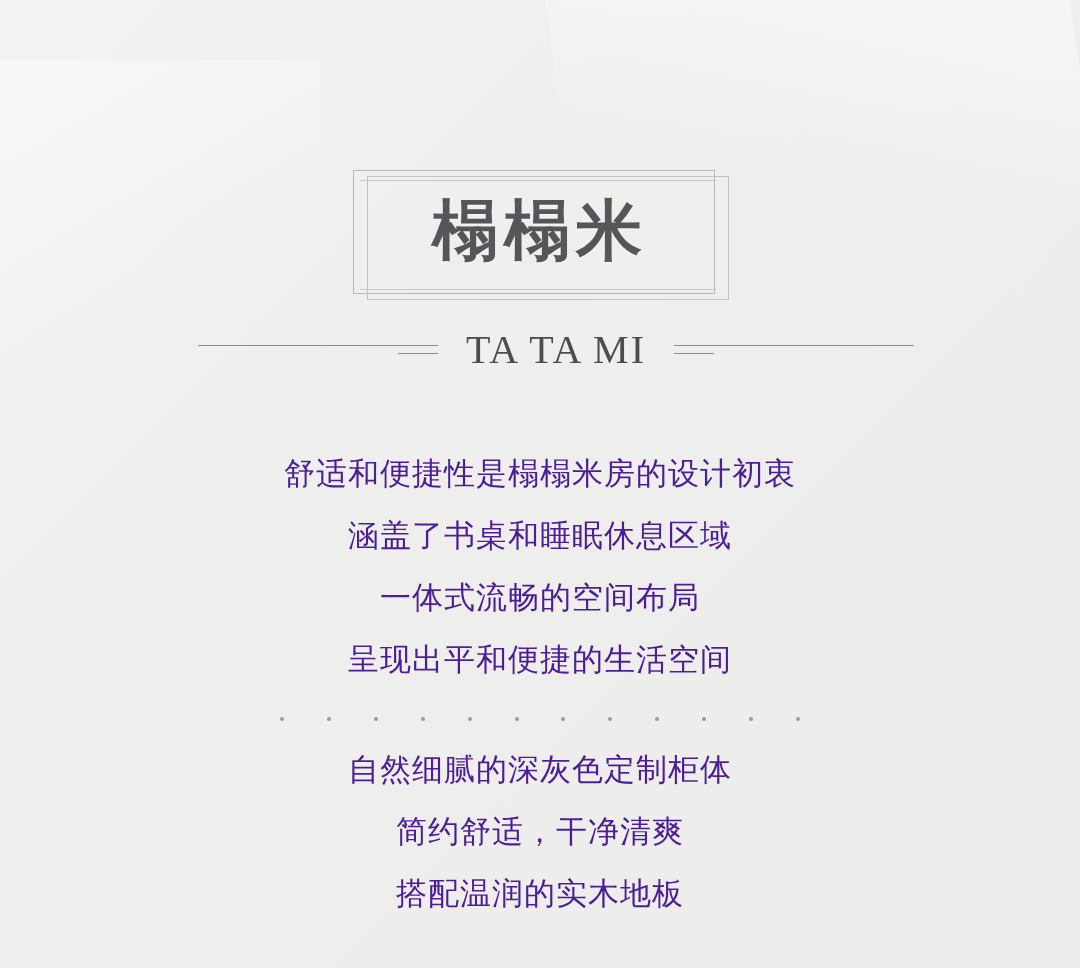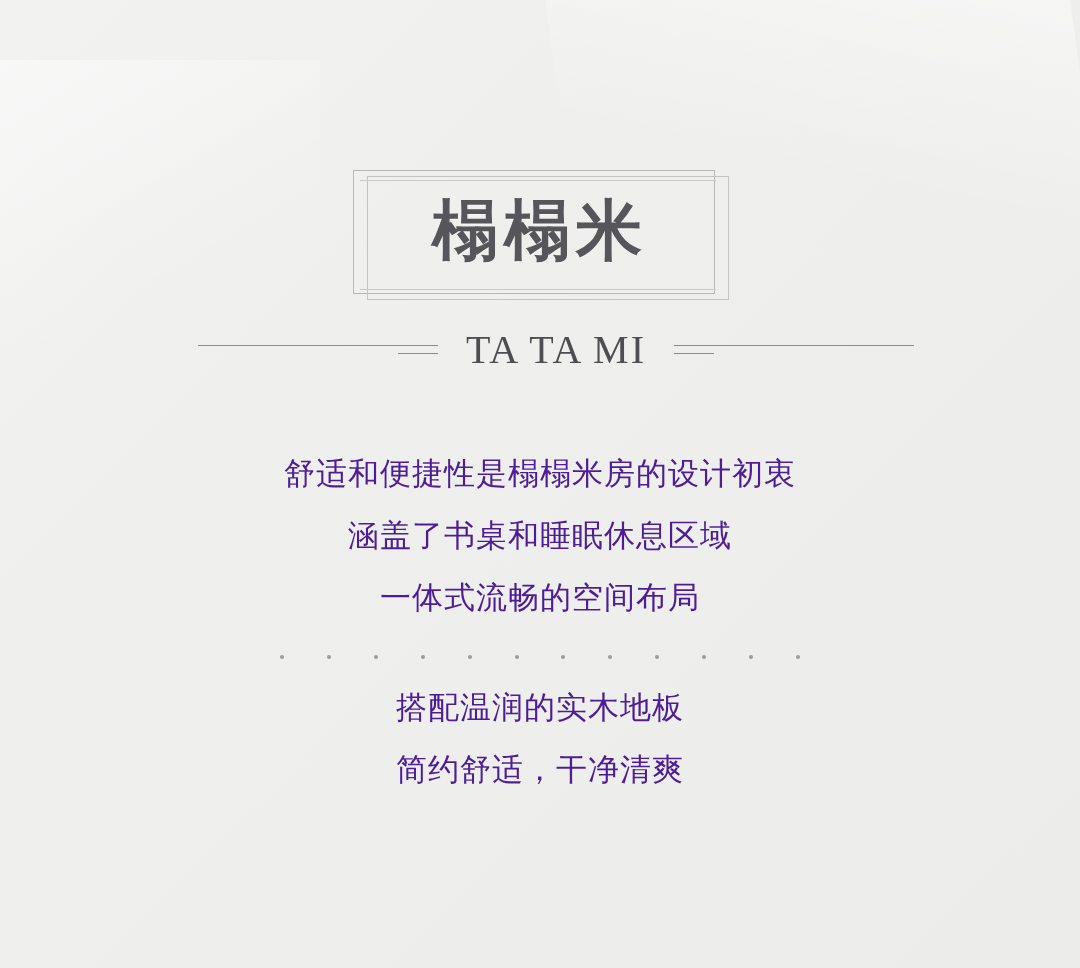--- a/index.html
+++ b/index.html
@@ -185,35 +185,37 @@
     <div class="rule-group right">
       <div class="rule-long"></div>
       <div class="rule-short"></div>
     </div>
   </div>
 
   <div class="copy">
     <p>舒适和便捷性是榻榻米房的设计初衷</p>
     <p>涵盖了书桌和睡眠休息区域</p>
     <p>一体式流畅的空间布局</p>
+    <p>呈现出平和便捷的生活空间</p>
   </div>
 
   <div class="dot-divider">
       <span></span>
       <span></span>
       <span></span>
       <span></span>
       <span></span>
       <span></span>
       <span></span>
       <span></span>
       <span></span>
       <span></span>
       <span></span>
       <span></span>
     </div>
 
   <div class="copy second">
+    <p>自然细腻的深灰色定制柜体</p>
+    <p>简约舒适，干净清爽</p>
     <p>搭配温润的实木地板</p>
-    <p>简约舒适，干净清爽</p>
   </div>
 
 </div>
 
 </body></html>

